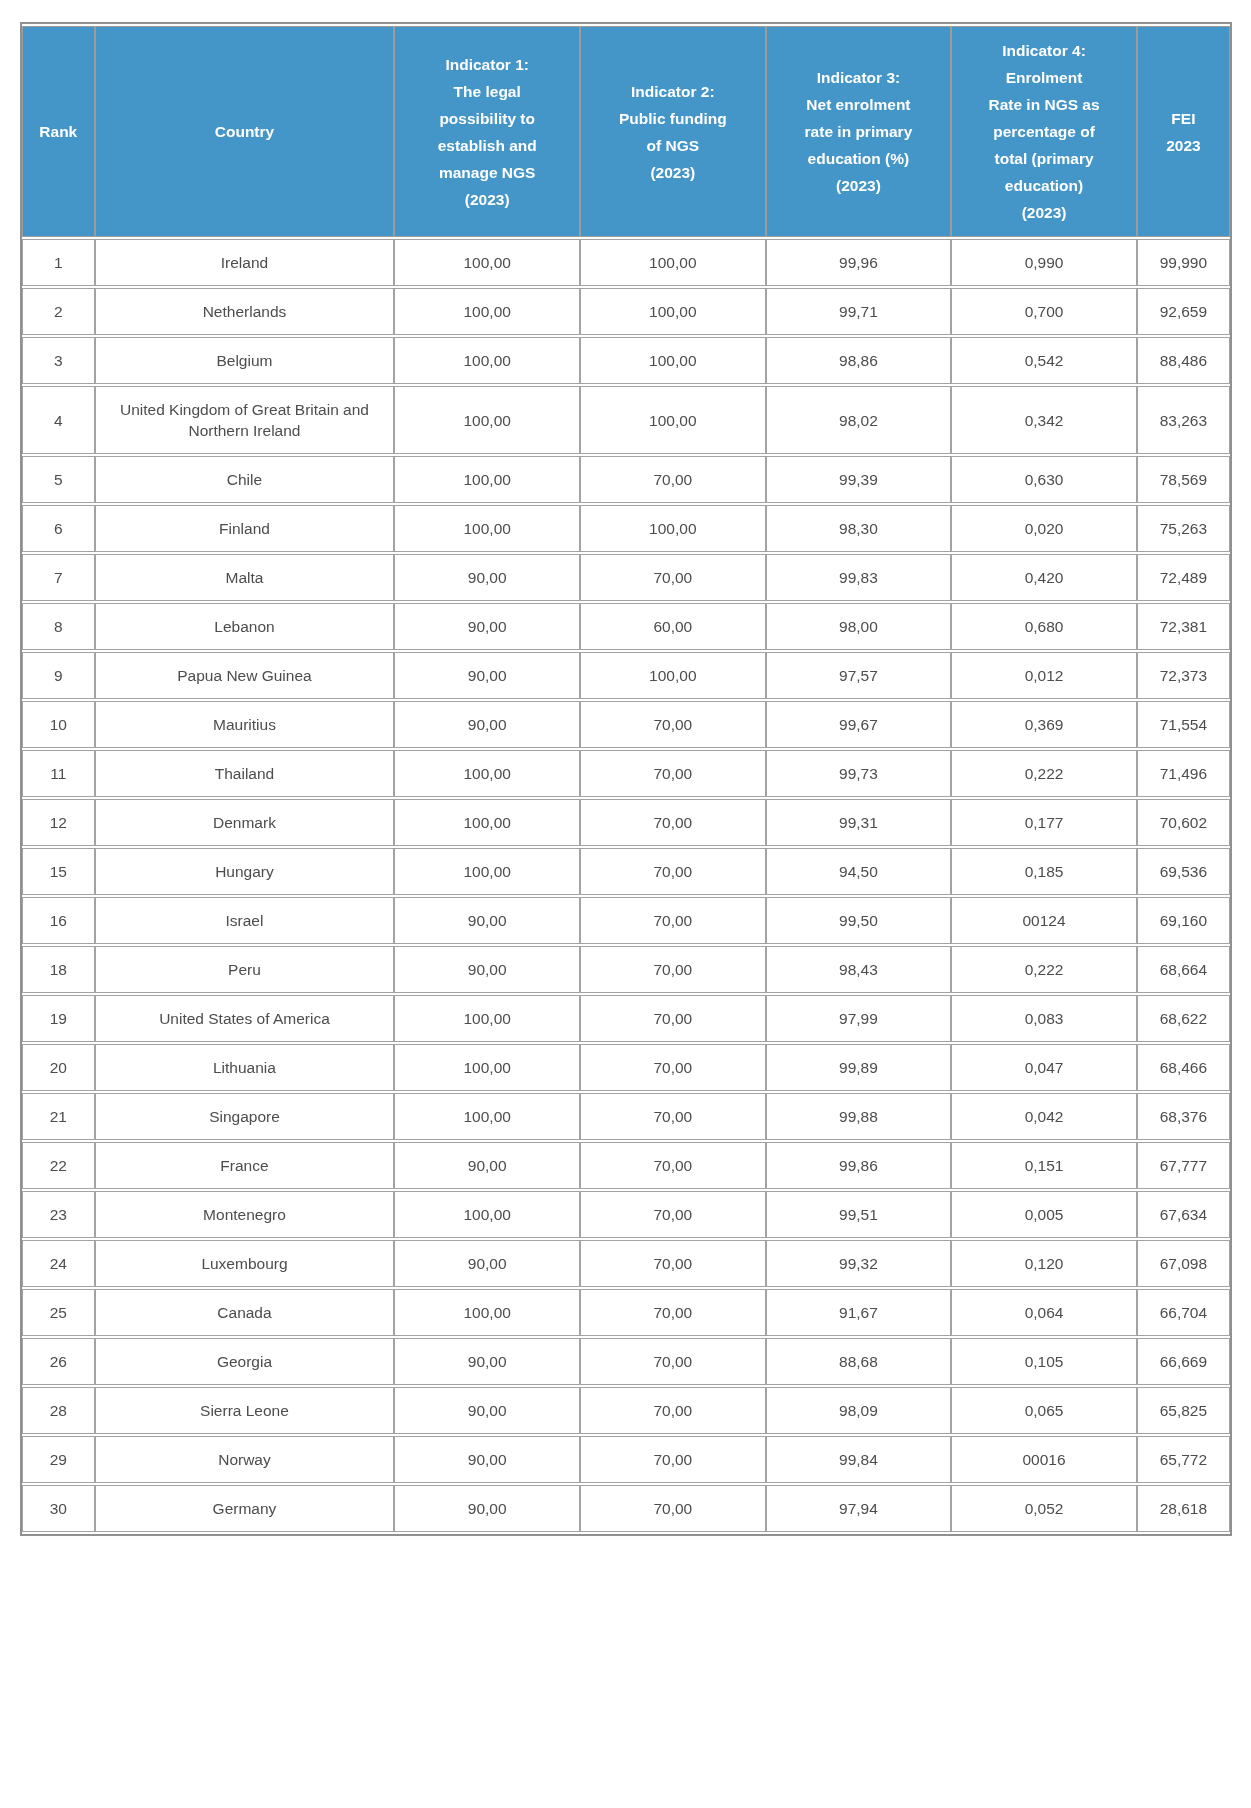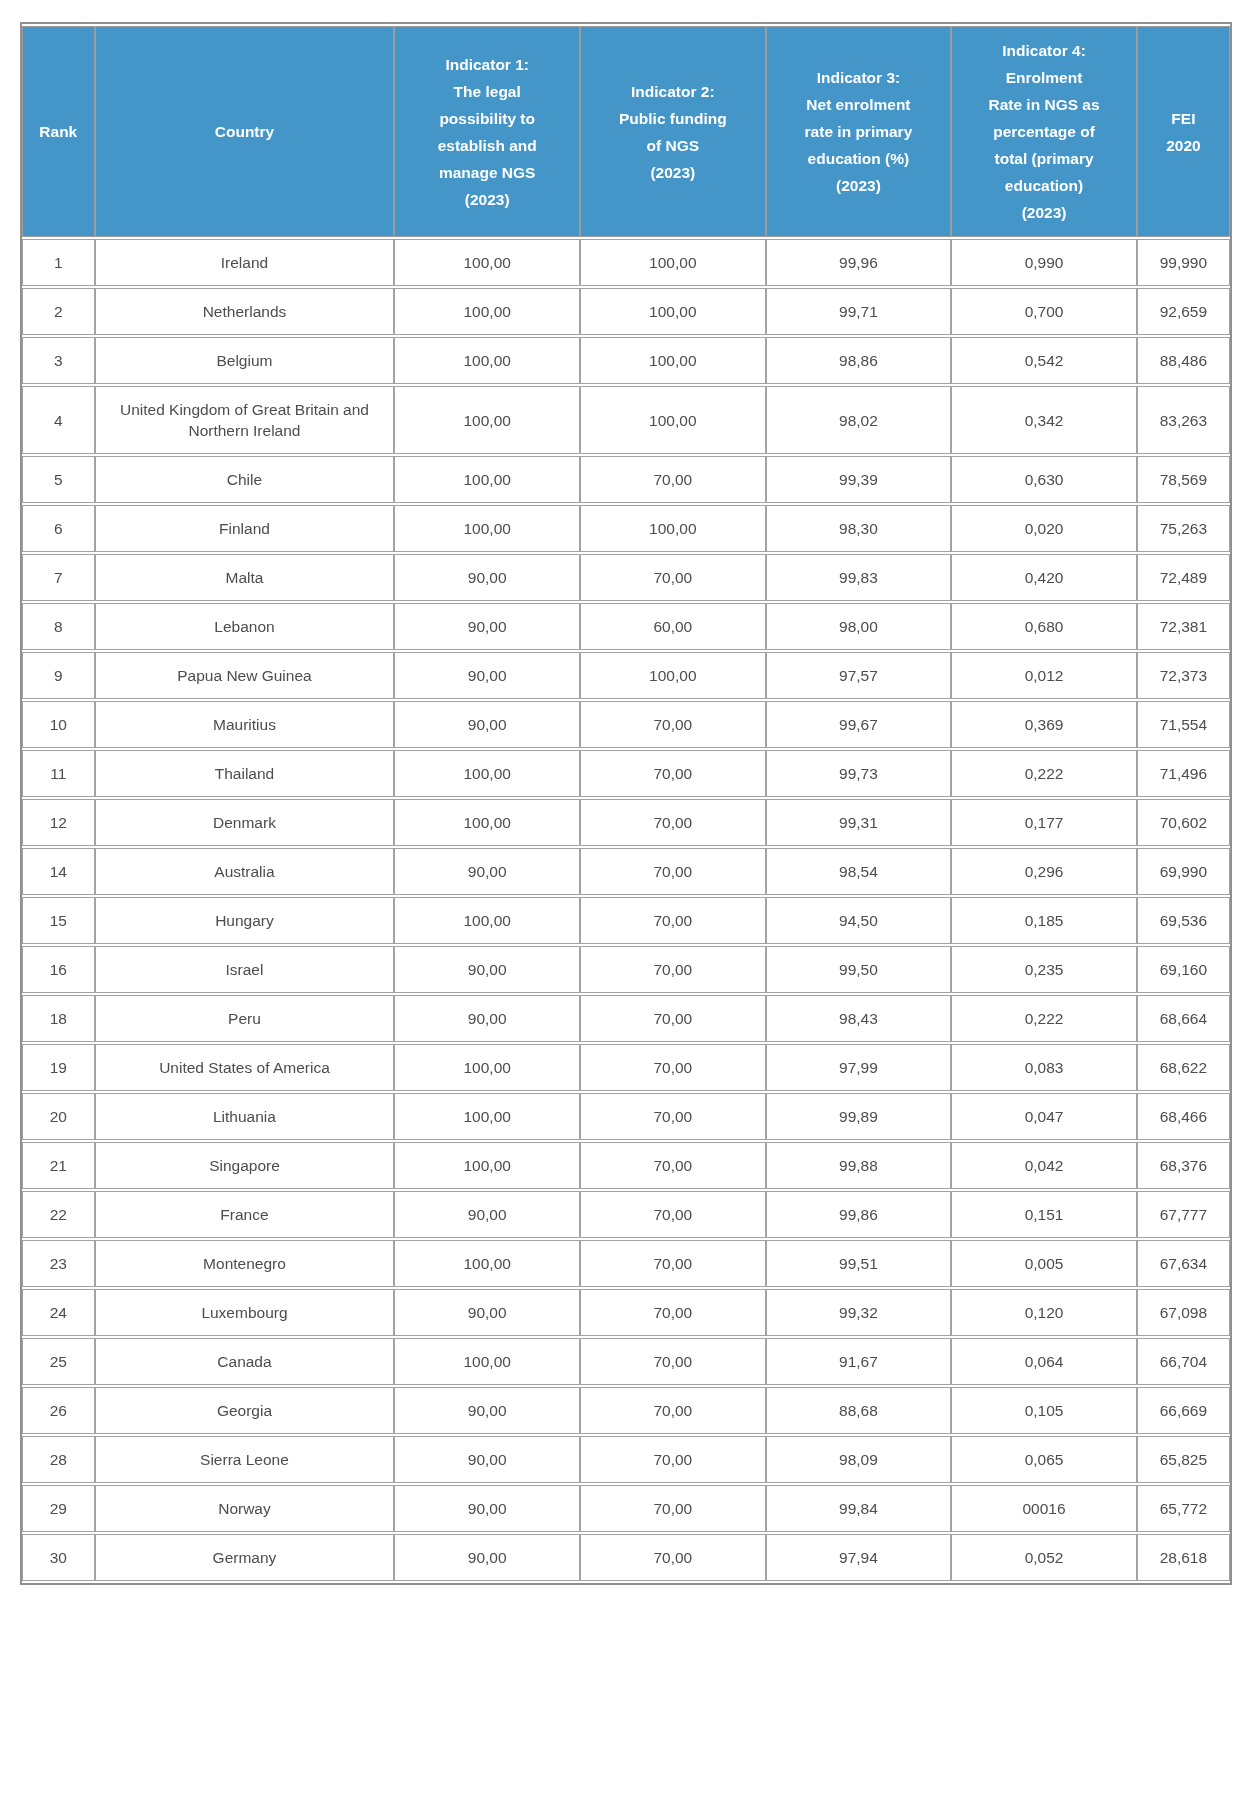--- a/index.html
+++ b/index.html
@@ -83,21 +83,21 @@
 education (%)
 (2023)</th>
           <th>Indicator 4:
 Enrolment
 Rate in NGS as
 percentage of
 total (primary
 education)
 (2023)</th>
           <th>FEI
-2020</th>
+2023</th>
         </tr>
     </thead>
     <tbody>
         <tr>
           <td>1</td>
           <td>Ireland</td>
           <td>100,00</td>
           <td>100,00</td>
           <td>99,96</td>
           <td>0,990</td>
@@ -196,44 +196,35 @@
         <tr>
           <td>12</td>
           <td>Denmark</td>
           <td>100,00</td>
           <td>70,00</td>
           <td>99,31</td>
           <td>0,177</td>
           <td>70,602</td>
         </tr>
         <tr>
-          <td>14</td>
-          <td>Australia</td>
-          <td>90,00</td>
-          <td>70,00</td>
-          <td>98,54</td>
-          <td>0,296</td>
-          <td>69,990</td>
-        </tr>
-        <tr>
           <td>15</td>
           <td>Hungary</td>
           <td>100,00</td>
           <td>70,00</td>
           <td>94,50</td>
           <td>0,185</td>
           <td>69,536</td>
         </tr>
         <tr>
           <td>16</td>
           <td>Israel</td>
           <td>90,00</td>
           <td>70,00</td>
           <td>99,50</td>
-          <td>0,235</td>
+          <td>00124</td>
           <td>69,160</td>
         </tr>
         <tr>
           <td>18</td>
           <td>Peru</td>
           <td>90,00</td>
           <td>70,00</td>
           <td>98,43</td>
           <td>0,222</td>
           <td>68,664</td>

